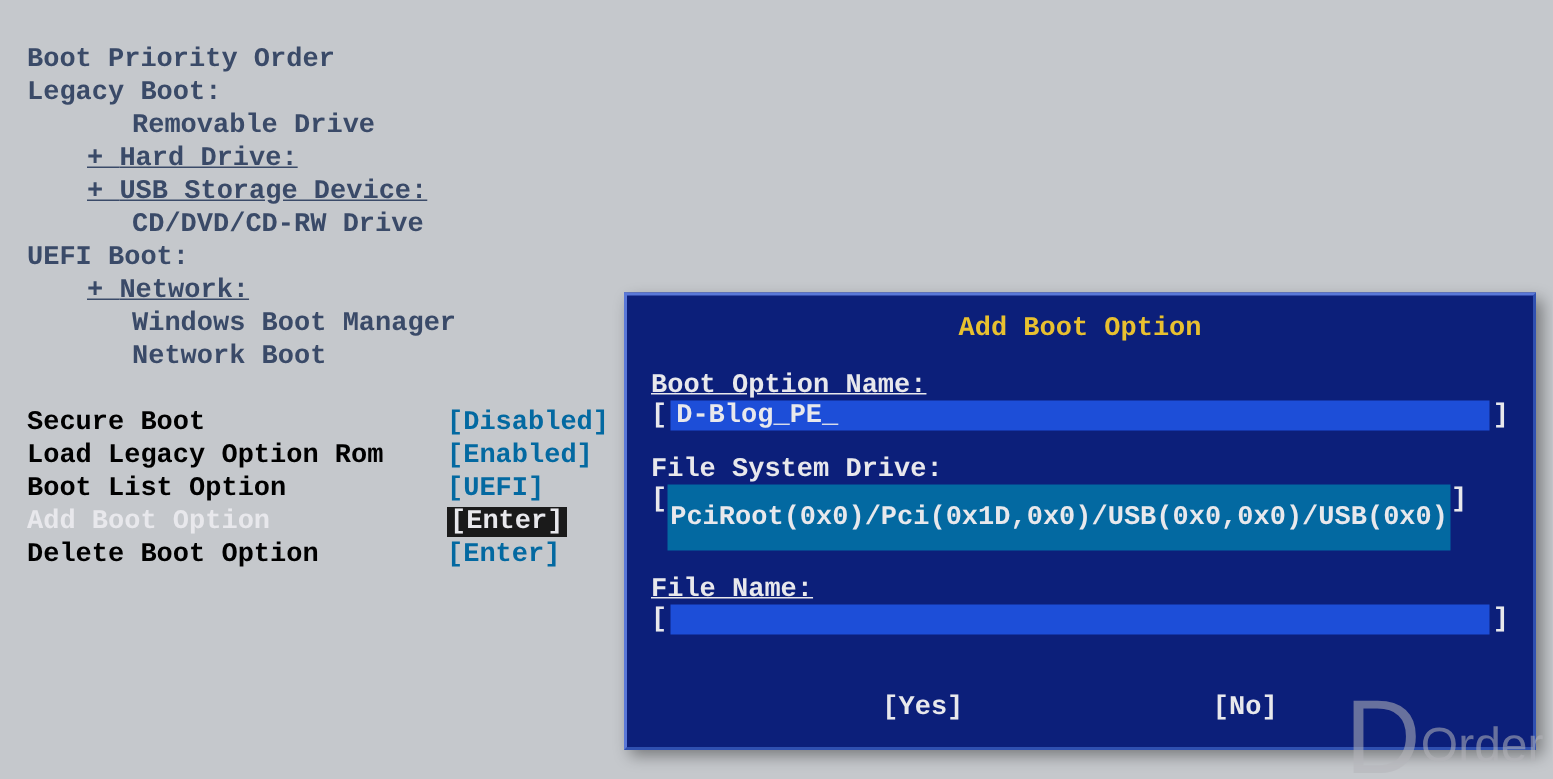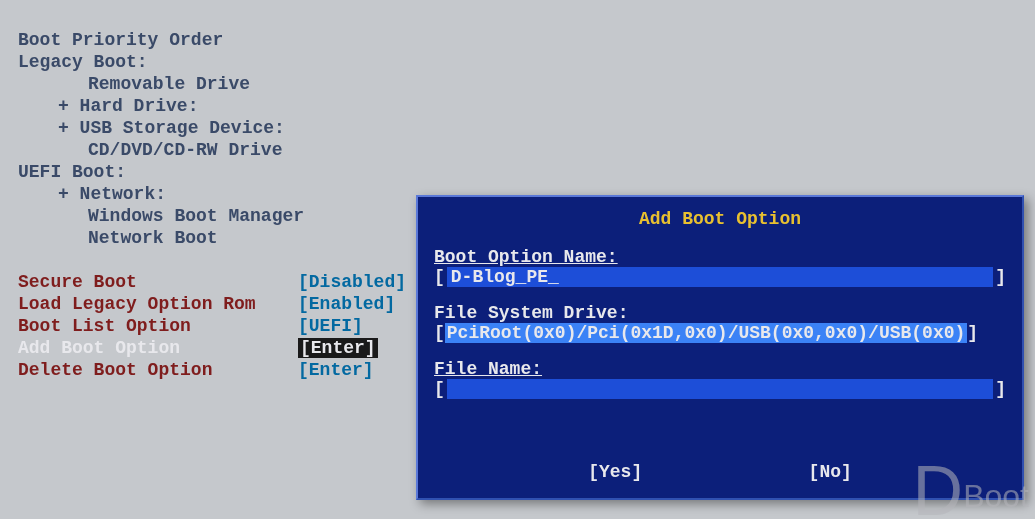--- a/index.html
+++ b/index.html
@@ -13,24 +13,24 @@
       position: relative;
       overflow: hidden;
     }
     .bios-panel {
       position: absolute;
       top: 0; left: 0; right: 0; bottom: 0;
       padding: 29px 10px 10px 18px;
       color: #3a4a68;
     }
     .bios-line { line-height: 22px; white-space: pre; }
-    .indent1 { padding-left: 40px; }
+    .indent1 { padding-left: 40px; text-decoration: underline; }
     .indent2 { padding-left: 70px; }
     .setting-row { display: flex; line-height: 22px; }
-    .setting-label { width: 280px; color: #7f1d1d; }
+    .setting-label { width: 280px; color: #000000; }
     .setting-value { color: #0369a1; }
     .sel-label { width: 280px; color: #e8e8ec; }
     .sel-value { color: #e8e8ec; background: #1a1a1a; padding: 0 2px; }
     .dialog {
       position: absolute;
       left: 416px; top: 195px;
       width: 608px; height: 305px;
       background: #0c1f7a;
       border: 2px solid #3050b0;
       border-top-color: #5a78d8;
@@ -39,21 +39,21 @@
       padding: 12px 16px 10px 16px;
       display: flex; flex-direction: column;
     }
     .dialog-title { color: #e8c030; text-align: center; margin-bottom: 18px; font-size: 18px; }
     .dlg-label { color: #e8e8ec; text-decoration: underline; }
     .dlg-input-wrap { display: flex; color: #e8e8ec; margin-bottom: 16px; }
     .dlg-l { flex: 0 0 auto; }
     .dlg-input { flex: 1; background: #1d4ed8; color: #e8e8ec; padding: 0 4px; margin: 0 2px; border: none; font: inherit; font-weight: bold; }
     .dlg-r { flex: 0 0 auto; }
     .dlg-fsl { color: #e8e8ec; }
-    .dlg-fsl-val { background: #3b82f6; color: #e8e8ec; padding: 0 2px; white-space: nowrap; overflow: hidden; }
+    .dlg-fsl-val { background: #0369a1; color: #e8e8ec; padding: 12px 2px; white-space: nowrap; overflow: hidden; }
     .dlg-buttons { margin-top: auto; display: flex; justify-content: space-around; padding: 0 80px 6px 80px; gap: 18px; }
     .dlg-btn { color: #e8e8ec; cursor: pointer; }
     .wm {
       position: absolute; right: 6px; bottom: 0px;
       font-family: Arial, sans-serif;
       color: rgba(180,180,185,0.55);
       display: flex; align-items: flex-end; pointer-events: none;
     }
     .wm-d { font-size: 70px; line-height: 0.8; font-weight: normal; }
     .wm-text { font-size: 32px; padding-bottom: 4px; font-weight: normal; }
@@ -121,14 +121,14 @@
   </div>
 
   <div class="dlg-buttons">
     <span class="dlg-btn">[Yes]</span>
     <span class="dlg-btn">[No]</span>
   </div>
 </div>
 
 <div class="wm">
   <span class="wm-d">D</span>
-  <span class="wm-text">Boot</span>
+  <span class="wm-text">Order</span>
 </div>
 
 </body></html>

